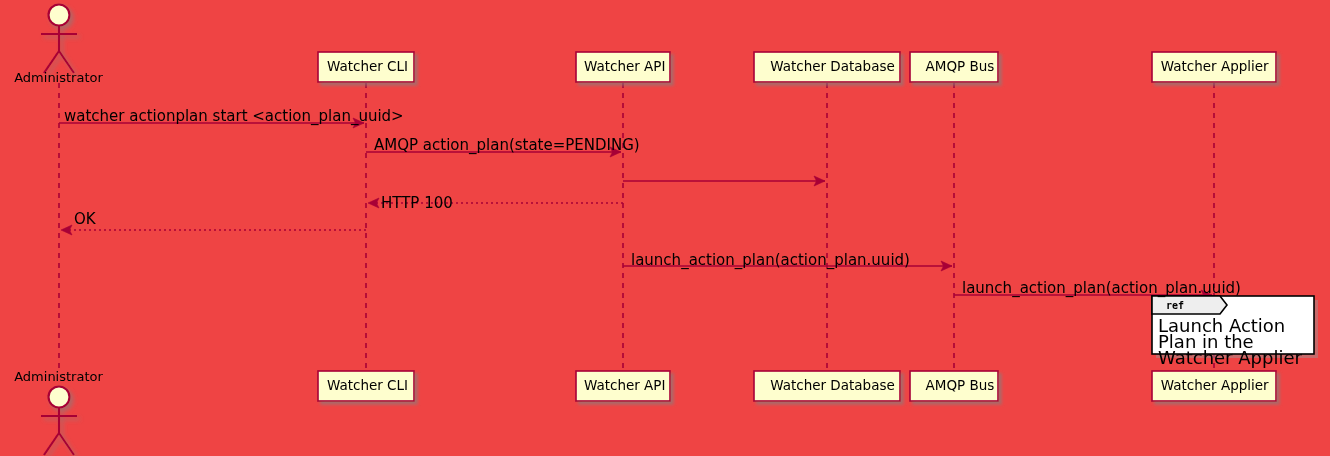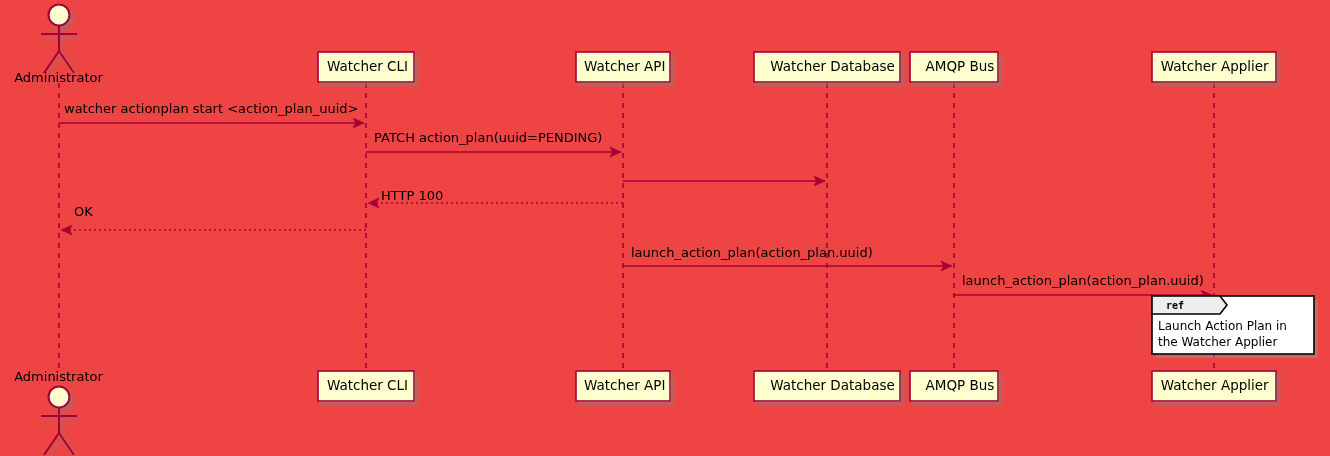--- a/index.html
+++ b/index.html
@@ -30,35 +30,36 @@
     font-size: 13px;
     color: #000000;
     white-space: nowrap;
     line-height: 15px;
   }
   .plabel {
     font-size: 13.5px;
     color: #000000;
   }
   .msglabel {
-    font-size: 13px;
+    font-size: 15px;
     color: #000000;
+    margin-top: 8px;
   }
   .actorlabel {
     font-size: 13px;
     color: #000000;
   }
   .reftitle {
     font-family: "DejaVu Sans Mono", monospace;
     font-size: 10px;
     font-weight: bold;
     color: #000000;
   }
   .refbody {
-    font-size: 12px;
+    font-size: 18px;
     color: #000000;
     line-height: 16px;
     white-space: normal;
     width: 160px;
   }
 </style>
 </head>
 <body>
 
 <div id="diagram">
@@ -140,21 +141,21 @@
       <div class="txt plabel" style="left: 583.95px; top: 378px;">Watcher API</div>
       <div class="txt plabel" style="left: 770.2px; top: 59px;">Watcher Database</div>
       <div class="txt plabel" style="left: 770.2px; top: 378px;">Watcher Database</div>
       <div class="txt plabel" style="left: 925.6px; top: 59px;">AMQP Bus</div>
       <div class="txt plabel" style="left: 925.6px; top: 378px;">AMQP Bus</div>
       <div class="txt plabel" style="left: 1160.75px; top: 59px;">Watcher Applier</div>
       <div class="txt plabel" style="left: 1160.75px; top: 378px;">Watcher Applier</div>
       <div class="txt actorlabel" style="left: 14.2px; top: 70px;">Administrator</div>
       <div class="txt actorlabel" style="left: 14.2px; top: 369px;">Administrator</div>
       <div class="txt msglabel" style="left: 64px; top: 101px;">watcher actionplan start &lt;action_plan_uuid&gt;</div>
-      <div class="txt msglabel" style="left: 374px; top: 130px;">PATCH action_plan(uuid=PENDING)</div>
+      <div class="txt msglabel" style="left: 374px; top: 130px;">AMQP action_plan(state=PENDING)</div>
       <div class="txt msglabel" style="left: 381px; top: 188px;">HTTP 100</div>
       <div class="txt msglabel" style="left: 74px; top: 204px;">OK</div>
       <div class="txt msglabel" style="left: 631px; top: 245px;">launch_action_plan(action_plan.uuid)</div>
       <div class="txt msglabel" style="left: 962px; top: 273px;">launch_action_plan(action_plan.uuid)</div>
       <div class="txt reftitle" style="left: 1166px; top: 298px;">ref</div>
       <div class="txt refbody" style="left: 1158px; top: 318px; width: 150px; white-space: normal;">Launch Action Plan in the Watcher Applier</div>
     </div>
 
 </div>
 

